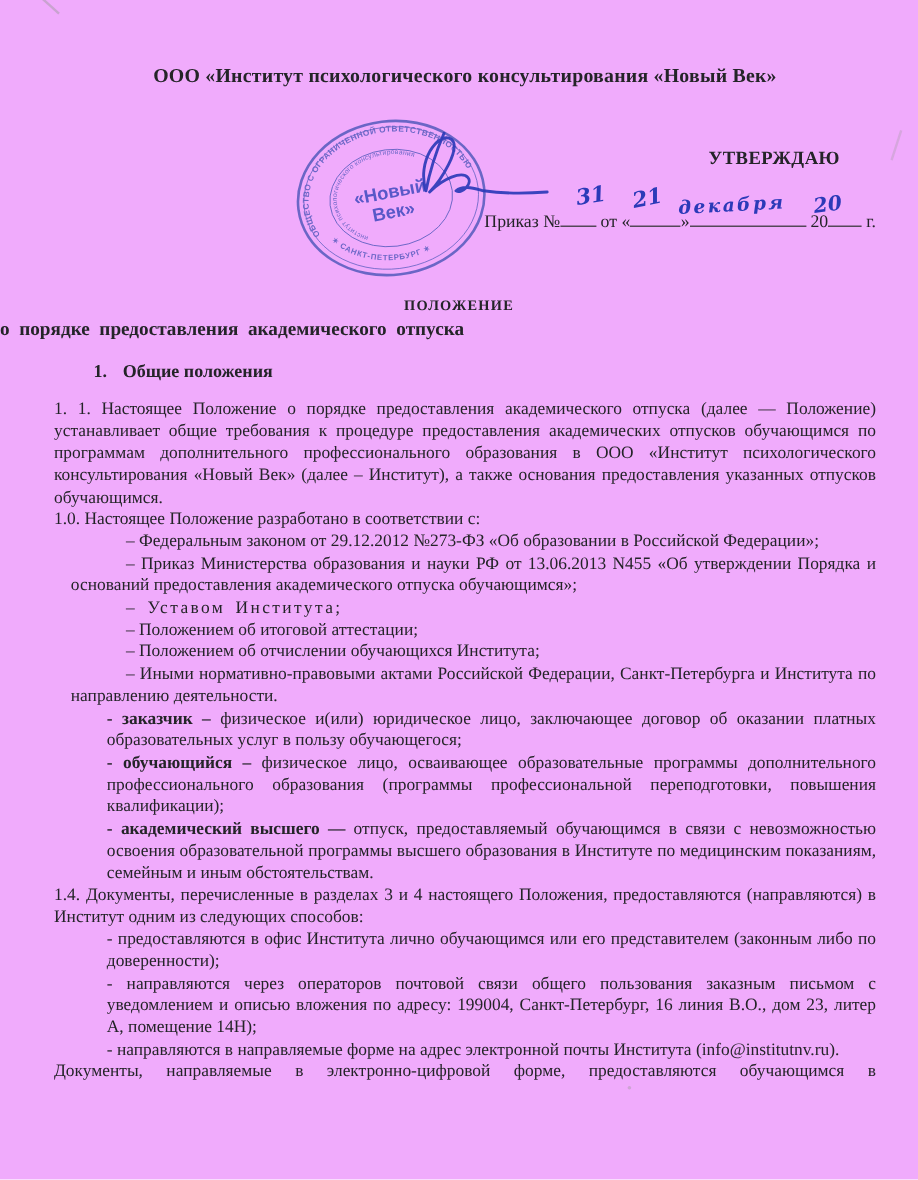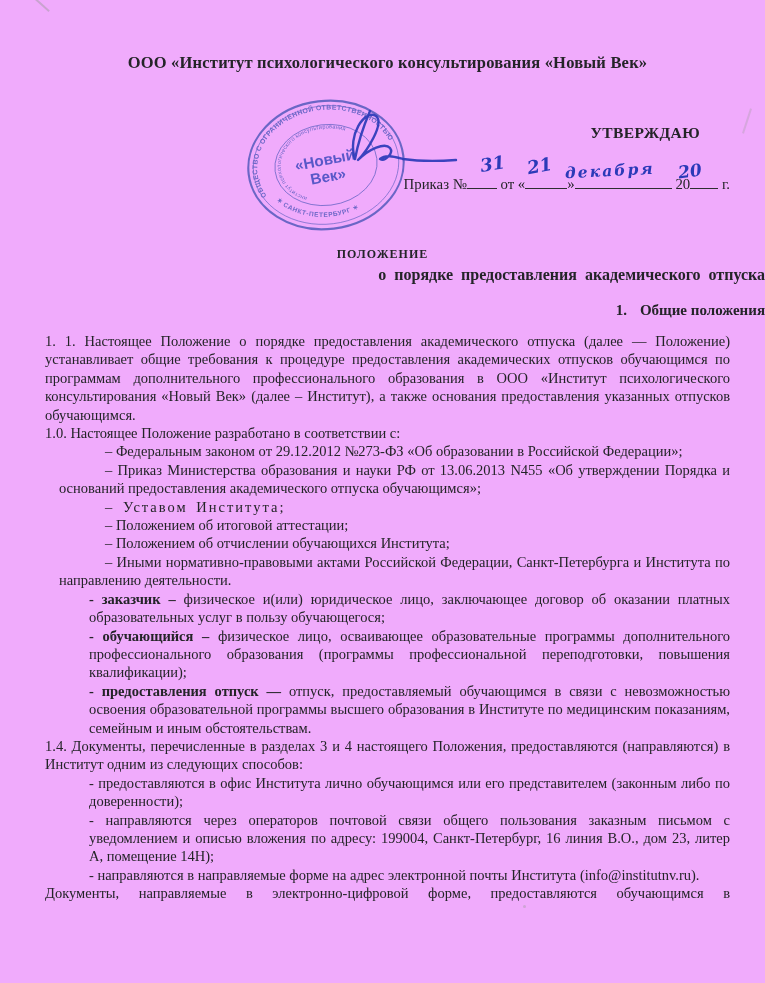--- a/index.html
+++ b/index.html
@@ -32,22 +32,22 @@
   .hw {
     position:absolute; z-index:4; color:#2b3ab8;
     font-family:"DejaVu Serif", serif; font-style:italic; font-weight:bold;
   }
   .hw-no    { left:480px; top:60px; font-size:18px; transform:rotate(-9deg); }
   .hw-day   { left:527px; top:62px; font-size:18px; transform:rotate(-11deg); }
   .hw-month { left:565px; top:68px; font-size:15.5px; letter-spacing:2px; transform:rotate(-3deg); }
   .hw-year  { left:678px; top:68px; font-size:17px; transform:rotate(-8deg); }
   
   .doc-title { margin:8px 0 0 0; text-align:center; font-weight:bold; font-size:12px; letter-spacing:1px; }
-  .doc-subtitle { margin:4px 0 0 0; text-align:right; font-weight:bold; font-size:16px; word-spacing:4px; }
-  .section-heading { margin:18px 0 0 78px; font-weight:bold; font-size:15px;text-align:right; }
+  .doc-subtitle { margin:4px 0 0 0; text-align:left; font-weight:bold; font-size:16px; word-spacing:4px; }
+  .section-heading { margin:18px 0 0 78px; font-weight:bold; font-size:15px; }
   .section-heading .num { margin-right:13px; }
   
   .body-text { margin-top:13px; padding:0 35px 0 45px; font-size:14.5px; line-height:18.4px; }
   .para { margin:0; text-align:justify; }
   .law { padding-left:14px; text-indent:46px; }
   .ls  { letter-spacing:2px; word-spacing:3px; }
   .def { padding-left:44px; }
   .jlast { text-align-last:justify; }
   .term { white-space:pre-wrap; }
   
@@ -122,21 +122,21 @@
     <p class="para"><b class="term"></b><span>1. 1. Настоящее Положение о порядке предоставления академического отпуска (далее — Положение) устанавливает общие требования к процедуре предоставления академических отпусков обучающимся по программам дополнительного профессионального образования в ООО «Институт психологического консультирования «Новый Век» (далее – Институт), а также основания предоставления указанных отпусков обучающимся.</span></p>
     <p class="para"><b class="term"></b><span>1.0. Настоящее Положение разработано в соответствии с:</span></p>
     <p class="para law"><b class="term"></b><span>– Федеральным законом от 29.12.2012 №273-ФЗ  «Об образовании в Российской Федерации»;</span></p>
     <p class="para law"><b class="term"></b><span>– Приказ Министерства образования и науки РФ от 13.06.2013 N455 «Об утверждении Порядка и оснований предоставления академического отпуска обучающимся»;</span></p>
     <p class="para law ls"><b class="term"></b><span>– Уставом Института;</span></p>
     <p class="para law"><b class="term"></b><span>– Положением об итоговой аттестации;</span></p>
     <p class="para law"><b class="term"></b><span>– Положением об отчислении обучающихся Института;</span></p>
     <p class="para law"><b class="term"></b><span>– Иными нормативно-правовыми актами Российской Федерации, Санкт-Петербурга и Института по направлению деятельности.</span></p>
     <p class="para def"><b class="term">- заказчик – </b><span>физическое и(или) юридическое лицо, заключающее договор об оказании платных образовательных услуг в пользу обучающегося;</span></p>
     <p class="para def"><b class="term">- обучающийся – </b><span>физическое лицо, осваивающее образовательные программы дополнительного профессионального образования (программы профессиональной переподготовки, повышения квалификации);</span></p>
-    <p class="para def"><b class="term">- предоставления отпуск — </b><span>отпуск, предоставляемый обучающимся в связи с невозможностью освоения образовательной программы высшего образования в Институте по медицинским показаниям, семейным и иным обстоятельствам.</span></p>
+    <p class="para def"><b class="term">- академический высшего — </b><span>отпуск, предоставляемый обучающимся в связи с невозможностью освоения образовательной программы высшего образования в Институте по медицинским показаниям, семейным и иным обстоятельствам.</span></p>
     <p class="para"><b class="term"></b><span>1.4. Документы, перечисленные в разделах 3 и 4 настоящего Положения, предоставляются (направляются) в Институт одним из следующих способов:</span></p>
     <p class="para def"><b class="term"></b><span>- предоставляются в офис Института лично обучающимся или его представителем (законным либо по доверенности);</span></p>
     <p class="para def"><b class="term"></b><span>- направляются через операторов почтовой связи общего пользования заказным письмом с уведомлением и описью вложения по адресу: 199004, Санкт-Петербург, 16 линия В.О., дом 23, литер А, помещение 14Н);</span></p>
     <p class="para def"><b class="term"></b><span>- направляются в направляемые форме на адрес электронной почты Института (info@institutnv.ru).</span></p>
     <p class="para jlast"><b class="term"></b><span>Документы, направляемые в электронно-цифровой форме, предоставляются обучающимся в</span></p>
   </div>
 
 </div>
 
 </body></html>

